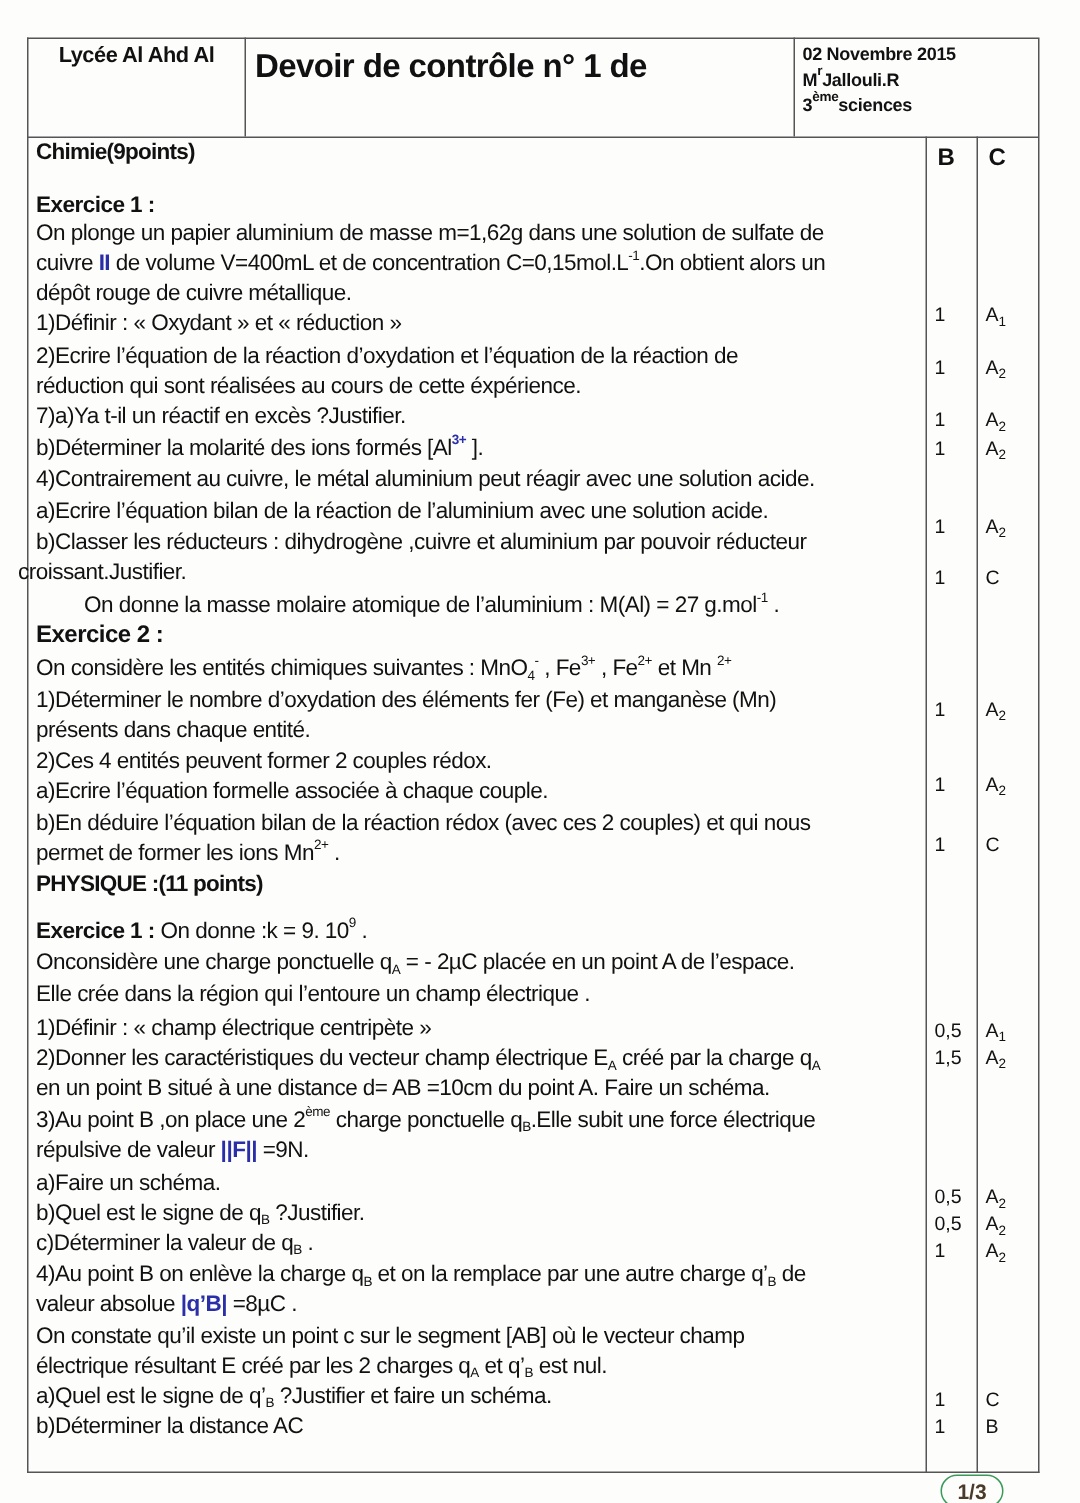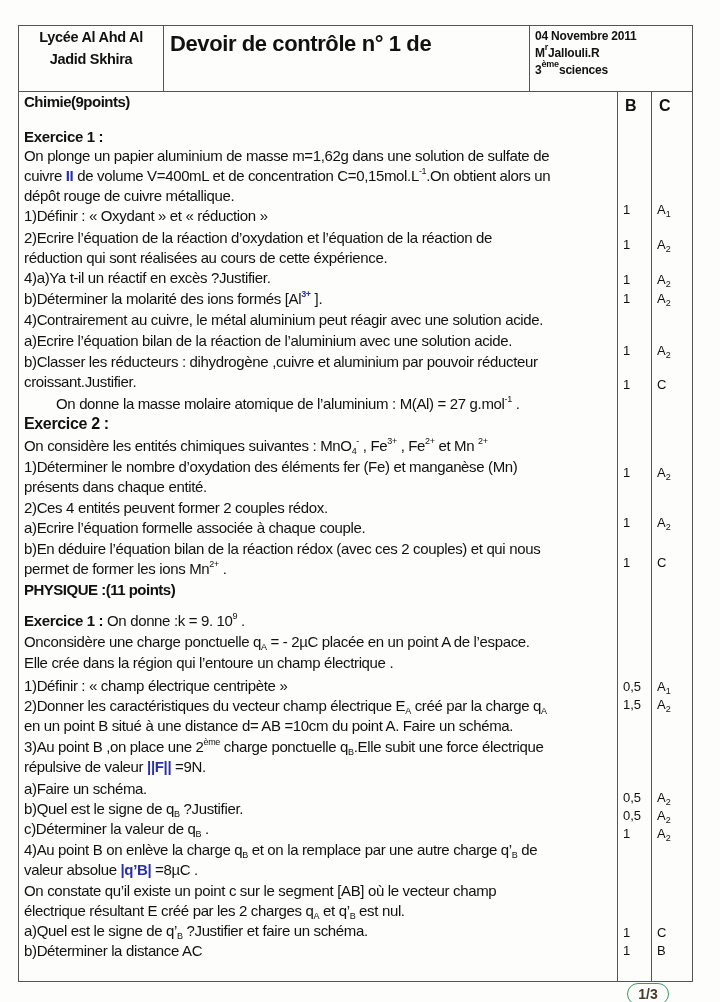--- a/index.html
+++ b/index.html
@@ -30,48 +30,47 @@
 <div class="ln" style="left:18px;top:25px;width:1px;height:957px;"></div>
 <div class="ln" style="left:692px;top:25px;width:1px;height:957px;"></div>
 <div class="ln" style="left:163px;top:25px;width:1px;height:66px;"></div>
 <div class="ln" style="left:529px;top:25px;width:1px;height:66px;"></div>
 <div class="ln" style="left:617px;top:91px;width:1px;height:891px;"></div>
 <div class="ln" style="left:651px;top:91px;width:1px;height:891px;"></div>
 <div class="ln" style="left:18px;top:981px;width:675px;height:1px;"></div>
 
 <div class="hdr-l">
   <div>Lycée Al Ahd Al</div>
-  <div>Jadid Skhira</div>
 </div>
 <div class="hdr-m">
   <div>Devoir de contrôle n° 1 de</div>
 </div>
 <div class="hdr-r">
-  <div>04 Novembre 2011</div>
+  <div>02 Novembre 2015</div>
   <div><span>M</span><sup>r</sup><span>Jallouli.R</span></div>
   <div><span>3</span><sup>ème</sup><span>sciences</span></div>
 </div>
 
 <div class="colhead" style="left:625px;top:97px;">B</div>
 <div class="colhead" style="left:659px;top:97px;">C</div>
 
 <div class="section" style="left:24px;top:93px;">Chimie(9points)</div>
 <div class="txt ex" style="left:24px;top:128px;">Exercice 1 :</div>
 <div class="txt" style="left:24px;top:147px;">On plonge un papier aluminium de masse m=1,62g dans une solution de sulfate de</div>
 <div class="txt" style="left:24px;top:167px;"><span>cuivre</span> <span class="blue">II</span><span> de volume V=400mL et de concentration C=0,15mol.L</span><sup>-1</sup><span>.On obtient alors un</span></div>
 <div class="txt" style="left:24px;top:187px;">dépôt rouge de cuivre métallique.</div>
 <div class="txt" style="left:24px;top:207px;">1)Définir :  « Oxydant » et « réduction »</div>
 <div class="txt" style="left:24px;top:229px;">2)Ecrire l’équation de la réaction d’oxydation et l’équation de la réaction de</div>
 <div class="txt" style="left:24px;top:249px;">réduction qui sont réalisées au cours de cette éxpérience.</div>
-<div class="txt" style="left:24px;top:269px;">4)a)Ya t-il un réactif en excès ?Justifier.</div>
+<div class="txt" style="left:24px;top:269px;">7)a)Ya t-il un réactif en excès ?Justifier.</div>
 <div class="txt" style="left:24px;top:290px;"><span>b)Déterminer la molarité des ions formés [Al</span><sup class="blue">3+</sup><span> ].</span></div>
 <div class="txt" style="left:24px;top:311px;">4)Contrairement au cuivre, le métal aluminium peut réagir avec une solution acide.</div>
 <div class="txt" style="left:24px;top:332px;">a)Ecrire l’équation bilan de la réaction de l’aluminium avec une solution acide.</div>
 <div class="txt" style="left:24px;top:353px;">b)Classer les réducteurs : dihydrogène ,cuivre et aluminium par pouvoir réducteur</div>
-<div class="txt" style="left:24px;top:373px;">croissant.Justifier.</div>
+<div class="txt" style="left:12px;top:373px;">croissant.Justifier.</div>
 <div class="txt" style="left:56px;top:395px;"><span>On donne la masse molaire atomique de l’aluminium : M(Al) = 27 g.mol</span><sup>-1</sup><span> .</span></div>
 <div class="txt ex" style="left:24px;top:415px;font-size:16px;">Exercice 2 :</div>
 <div class="txt" style="left:24px;top:437px;"><span>On considère les entités chimiques suivantes : MnO</span><sub>4</sub><sup>-</sup> , Fe<sup>3+</sup> , Fe<sup>2+</sup>  et  Mn <sup>2+</sup></div>
 <div class="txt" style="left:24px;top:458px;">1)Déterminer le nombre d’oxydation des éléments fer (Fe) et manganèse (Mn)</div>
 <div class="txt" style="left:24px;top:478px;">présents dans chaque entité.</div>
 <div class="txt" style="left:24px;top:499px;">2)Ces 4 entités peuvent former 2 couples rédox.</div>
 <div class="txt" style="left:24px;top:519px;">a)Ecrire l’équation formelle associée à chaque  couple.</div>
 <div class="txt" style="left:24px;top:540px;">b)En déduire l’équation bilan de la réaction rédox (avec ces 2 couples) et qui nous</div>
 <div class="txt" style="left:24px;top:560px;"><span>permet de former les ions Mn</span><sup>2+</sup><span> .</span></div>
 

